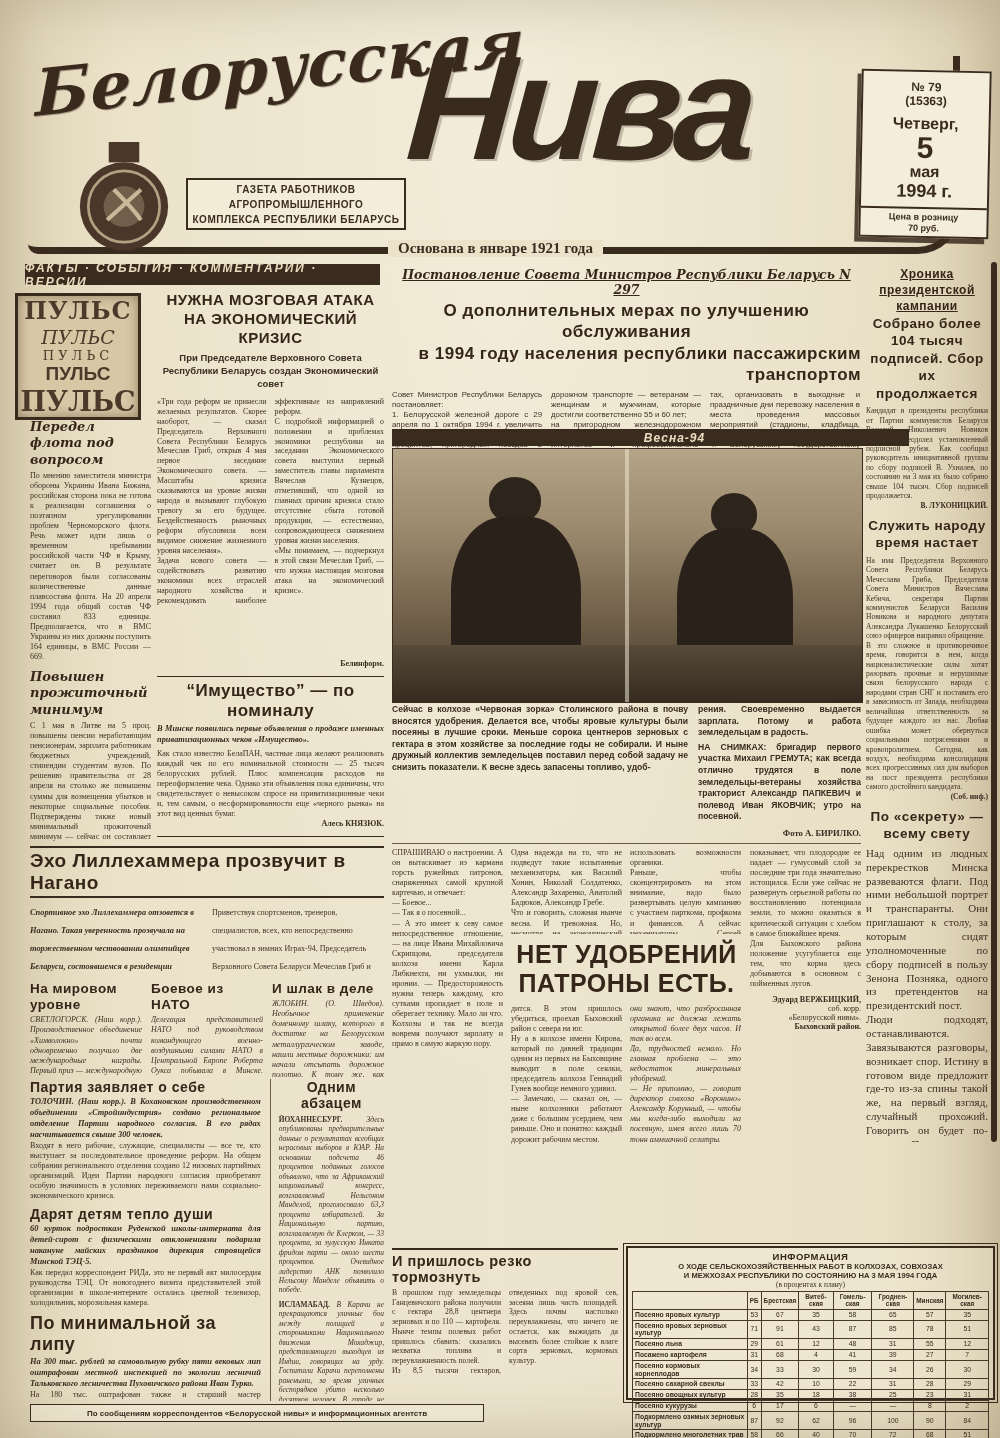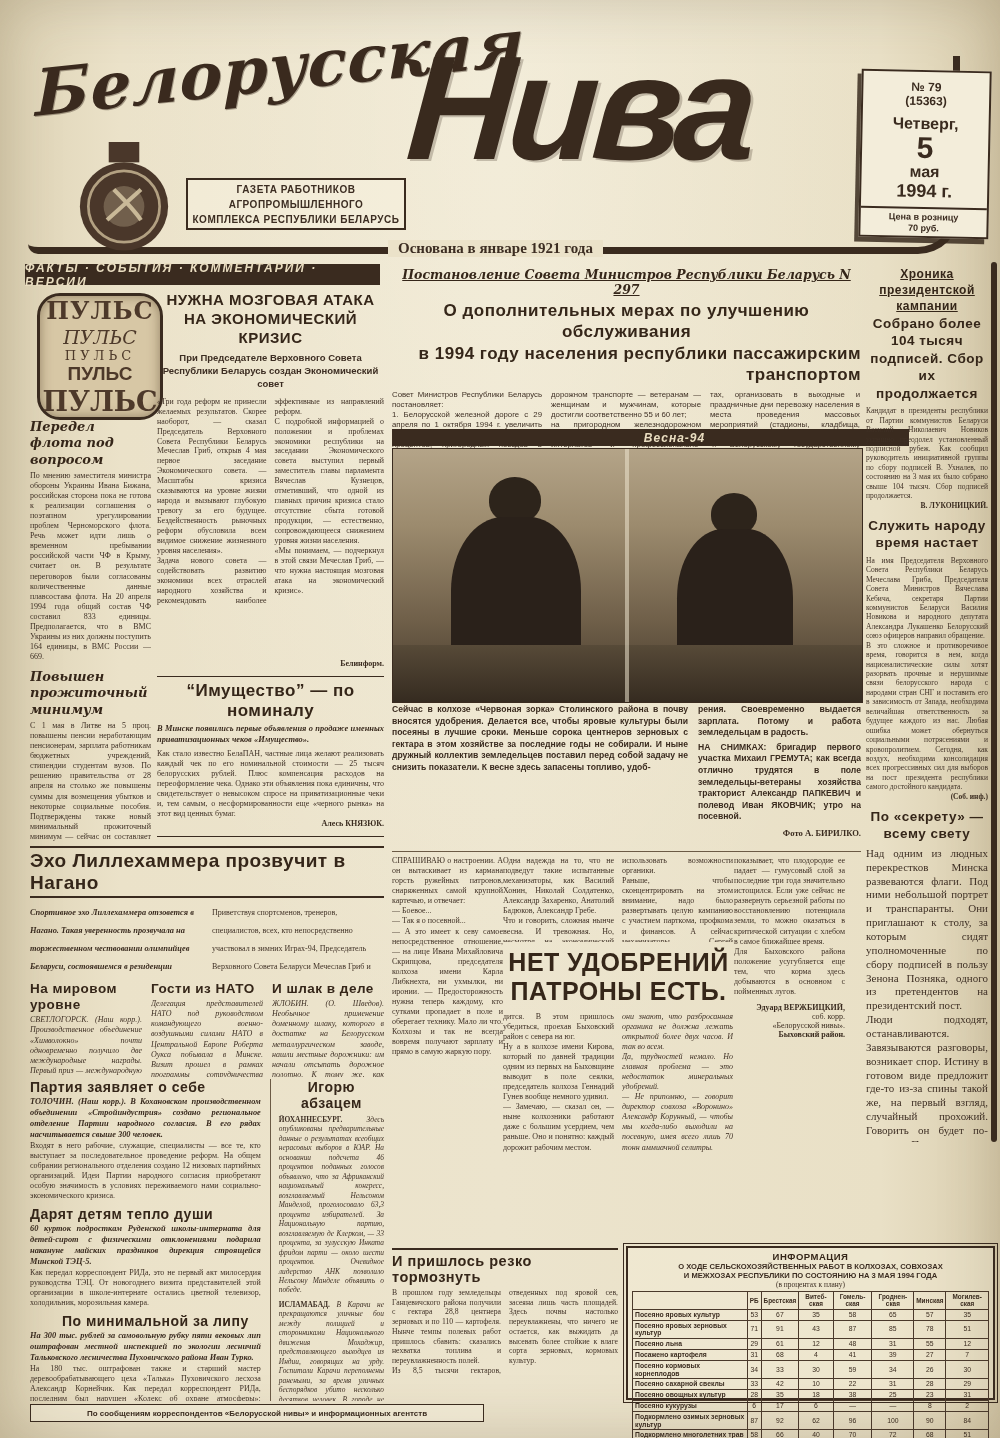--- a/index.html
+++ b/index.html
@@ -92,21 +92,21 @@
     <div class="yr">1994 г.</div>
     <div class="price">
       <span>Цена в розницу</span><br>
       <span>70 руб.</span>
     </div>
   </div>
 
   <div class="abs founded" style="left:388px;top:240px;">Основана в январе 1921 года</div>
   <div class="abs banner" style="left:25px;top:264px;width:355px;height:21px;">ФАКТЫ  ·  СОБЫТИЯ  ·  КОММЕНТАРИИ  ·  ВЕРСИИ</div>
 
-  <div class="abs pulse-box" style="left:37px;top:293px;width:120px;height:121px;border-radius:23px;">
+  <div class="abs pulse-box" style="left:15px;top:293px;width:120px;height:121px;">
     <span style="font-family:'DejaVu Serif',serif;font-weight:bold;font-size:24px;letter-spacing:1px;">ПУЛЬС</span>
     <span style="font-family:'DejaVu Serif',serif;font-style:italic;font-size:19px;">ПУЛЬС</span>
     <span style="font-family:'DejaVu Serif',serif;font-size:13px;letter-spacing:4px;">ПУЛЬС</span>
     <span style="font-family:'Liberation Sans',sans-serif;font-weight:bold;font-size:19px;">ПУЛЬС</span>
     <span style="font-family:'DejaVu Serif',serif;font-weight:bold;font-size:27px;">ПУЛЬС</span>
   </div>
 
   <div class="abs clip" style="left:30px;top:419px;width:121px;height:424px;">
     <div>
       <div class="h-serif-i" style="font-size:13px;line-height:1.25;margin-bottom:3px;">Передел флота под вопросом</div>
@@ -152,21 +152,21 @@
     </div>
 
   </div>
 
   <div class="abs" style="left:30px;top:981px;width:354px;height:96px;display:flex;gap:9px;">
     <div class="clip" style="width:112px;">
       <div class="h-display" style="font-size:13.5px;line-height:1.2;margin-bottom:2px;">На мировом уровне</div>
       <div class="body-t clip" style="height:64px;font-style:italic;">СВЕТЛОГОРСК. (Наш корр.). Производственное объединение «Химволокно» почти одновременно получило две международные награды. Первый приз — международную «Золотую пальму» — получило в Кот-д'Ивуаре. А совсем недавно в Мадриде предприятию вручен приз «За качество». Белорусские нити и волокна ценятся не только новизной, но и умением работать на высоком уровне.</div>
     </div>
     <div class="clip" style="width:112px;">
-      <div class="h-display" style="font-size:13.5px;line-height:1.2;margin-bottom:2px;">Гости из НАТО</div>
+      <div class="h-display" style="font-size:13.5px;line-height:1.2;margin-bottom:2px;">Боевое из НАТО</div>
       <div class="body-t clip" style="height:78px;font-style:italic;">Делегация представителей НАТО под руководством командующего военно-воздушными силами НАТО в Центральной Европе Роберта Оукса побывала в Минске. Визит прошел в рамках программы сотрудничества между Востоком и Западом, сообщает БелаПАН.</div>
     </div>
     <div class="clip" style="width:112px;">
       <div class="h-display" style="font-size:13.5px;line-height:1.2;margin-bottom:2px;">И шлак в деле</div>
       <div class="body-t clip" style="height:78px;font-style:italic;">ЖЛОБИН. (О. Шведов). Необычное применение доменному шлаку, которого в достатке на Белорусском металлургическом заводе, нашли местные дорожники: им начали отсыпать дорожное полотно. К тому же, как замечено, шлак намного дешевле асфальта.</div>
     </div>
   </div>
 
   <div class="abs" style="left:30px;top:1079px;width:354px;height:322px;display:flex;gap:9px;">
     <div class="clip" style="width:237px;">
@@ -174,28 +174,28 @@
         <div class="h-display" style="font-size:14px;margin-bottom:2px;">Партия заявляет о себе</div>
         <div class="lead-t">ТОЛОЧИН. (Наш корр.). В Кохановском производственном объединении «Стройиндустрия» создано региональное отделение Партии народного согласия. В его рядах насчитывается свыше 300 человек.</div>
         <div class="body-t">Входят в него рабочие, служащие, специалисты — все те, кто выступает за последовательное проведение реформ. На общем собрании регионального отделения создано 12 низовых партийных организаций. Идеи Партии народного согласия приобретают особую значимость в условиях переживаемого нами социально-экономического кризиса.</div>
       </div>
       <div style="margin-top:5px;">
         <div class="h-display" style="font-size:14px;margin-bottom:2px;">Дарят детям тепло души</div>
         <div class="lead-t">60 курток подросткам Руденской школы-интерната для детей-сирот с физическими отклонениями подарила накануне майских праздников дирекция строящейся Минской ТЭЦ-5.</div>
         <div class="body-t">Как передал корреспондент РИДа, это не первый акт милосердия руководства ТЭЦ. От новогоднего визита представителей этой организации в школе-интернате остались цветной телевизор, холодильник, морозильная камера.</div>
       </div>
       <div style="margin-top:5px;">
-        <div class="h-display" style="font-size:14px;margin-bottom:2px;margin-left:32px;">По минимальной за липу</div>
+        <div class="h-display" style="font-size:18px;margin-bottom:2px;">По минимальной за липу</div>
         <div class="lead-t">На 300 тыс. рублей за самовольную рубку пяти вековых лип оштрафован местной инспекцией по экологии лесничий Тальковского лесничества Пуховичского района Иван Турко.</div>
         <div class="body-t">На 180 тыс. оштрафован также и старший мастер деревообрабатывающего цеха «Талька» Пуховичского лесхоза Александр Корнейчик. Как передал корреспондент РИДа, последним был нарушен «Кодекс об охране атмосферы»: переработка древесины велась без бункеров-пылеуловителей.</div>
       </div>
 
     </div>
     <div class="clip" style="width:108px;border-left:1px solid #6b5a45;padding-left:8px;">
-      <div class="h-display" style="font-size:14px;text-align:center;margin-bottom:4px;">Игорю абзацем</div>
+      <div class="h-display" style="font-size:14px;text-align:center;margin-bottom:4px;">Одним абзацем</div>
       <div class="odnim-t"><b>ЙОХАННЕСБУРГ.</b> <span>Здесь опубликованы предварительные данные о результатах всеобщих нерасовых выборов в ЮАР. На основании подсчета 46 процентов поданных голосов объявлено, что за Африканский национальный конгресс, возглавляемый Нельсоном Манделой, проголосовало 63,3 процента избирателей. За Национальную партию, возглавляемую де Клерком, — 33 процента, за зулусскую Инката фридом парти — около шести процентов. Очевидное лидерство АНК позволило Нельсону Манделе объявить о победе.</span></div>
       <div class="odnim-t"><b>ИСЛАМАБАД.</b> <span>В Карачи не прекращаются уличные бои между полицией и сторонниками Национального движения Мохаджир, представляющего выходцев из Индии, говорящих на урду. Госпитали Карачи переполнены ранеными, за время уличных беспорядков убито несколько десятков человек. В городе не прекращаются погромы. Вошедшие в Карачи войска были встречены толпами погромщиков.</span></div>
 
     </div>
   </div>
 
   <div class="abs footer-bar" style="left:30px;top:1404px;width:452px;height:16px;">По сообщениям корреспондентов «Белорусской нивы» и информационных агентств</div>
 
   <div class="abs" style="left:392px;top:267px;width:469px;">
     <div class="h-serif-i" style="font-size:12.5px;text-align:center;text-decoration:underline;margin-bottom:3px;">Постановление Совета Министров Республики Беларусь N 297</div>
@@ -227,21 +227,21 @@
   </div>
   <div class="abs" style="left:392px;top:704px;width:469px;height:136px;display:flex;gap:10px;">
     <div class="cap-t clip" style="width:296px;height:134px;">Сейчас в колхозе «Червоная зорка» Столинского района в почву вносятся удобрения. Делается все, чтобы яровые культуры были посеяны в лучшие сроки. Меньше сорока центнеров зерновых с гектара в этом хозяйстве за последние годы не собирали. И ныне дружный коллектив земледельцев поставил перед собой задачу не снизить показатели. К весне здесь запасены топливо, удоб-</div>
     <div class="clip" style="width:163px;height:134px;">
       <div class="cap-t">рения. Своевременно выдается зарплата. Потому и работа земледельцам в радость.</div>
       <div class="cap-t" style="margin-top:3px;">НА СНИМКАХ: бригадир первого участка Михаил ГРЕМУТА; как всегда отлично трудятся в поле земледельцы-ветераны хозяйства тракторист Александр ПАПКЕВИЧ и полевод Иван ЯКОВЧИК; утро на посевной.</div>
       <div class="sig" style="margin-top:5px;font-size:8.6px;">Фото А. БИРИЛКО.</div>
     </div>
   </div>
 
-  <div class="abs" style="left:392px;top:843px;width:469px;height:401px;border-top:1px solid #6b5a45;padding-top:4px;display:flex;margin-top:8px;">
+  <div class="abs" style="left:392px;top:843px;width:469px;height:401px;border-top:1px solid #6b5a45;padding-top:4px;display:flex;gap:8px;">
     <div class="body-t clip" style="width:111px;height:395px;">СПРАШИВАЮ о настроении. А он вытаскивает из кармана горсть ружейных патронов, снаряженных самой крупной картечью, и отвечает:
 — Боевое...
 — Так я о посевной...
 — А это имеет к севу самое непосредственное отношение, — на лице Ивана Михайловича Скрипцова, председателя колхоза имени Карла Либкнехта, ни ухмылки, ни иронии. — Предосторожность нужна теперь каждому, кто сутками пропадает в поле и оберегает технику. Мало ли что. Колхозы и так не всегда вовремя получают зарплату и прямо в самую жаркую пору.</div>
     <div style="width:231px;">
       <div style="display:flex;gap:8px;">
         <div class="body-t clip" style="width:111px;height:86px;">Одна надежда на то, что не подведут такие испытанные механизаторы, как Василий Хонин, Николай Солдатенко, Александр Захаренко, Анатолий Бадюков, Александр Гребе.
 Что и говорить, сложная нынче весна. И тревожная. Но, несмотря на экономический развал, инфляцию, сплошной дефицит и неопределенность, люди все же тру-</div>
         <div class="body-t clip" style="width:111px;height:86px;">использовать возможности органики.
 Раньше, чтобы сконцентрировать на этом внимание, надо было развертывать целую кампанию с участием парткома, профкома и финансов. А сейчас механизаторы Сергей Матвеенко, Василий Савчук и Василий Костов, которые работают на заделке компостов, просто прилежнее стали относиться к своим обязанностям:</div>

